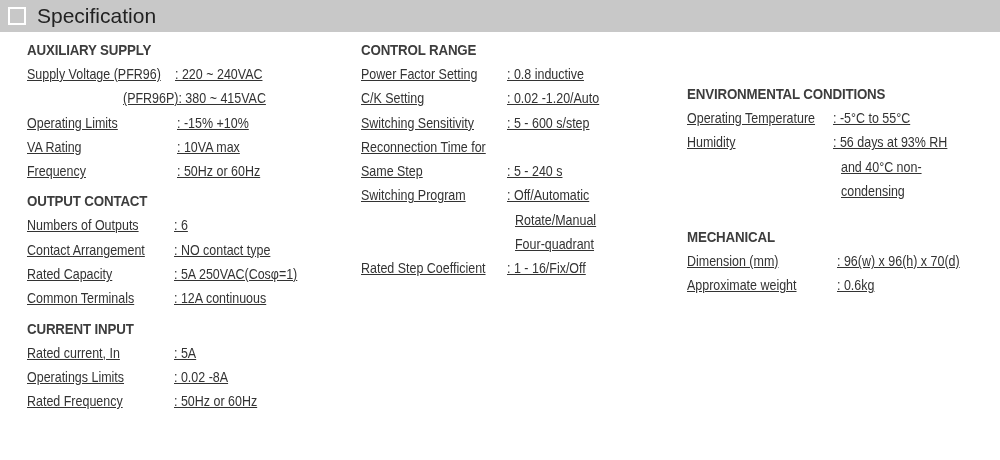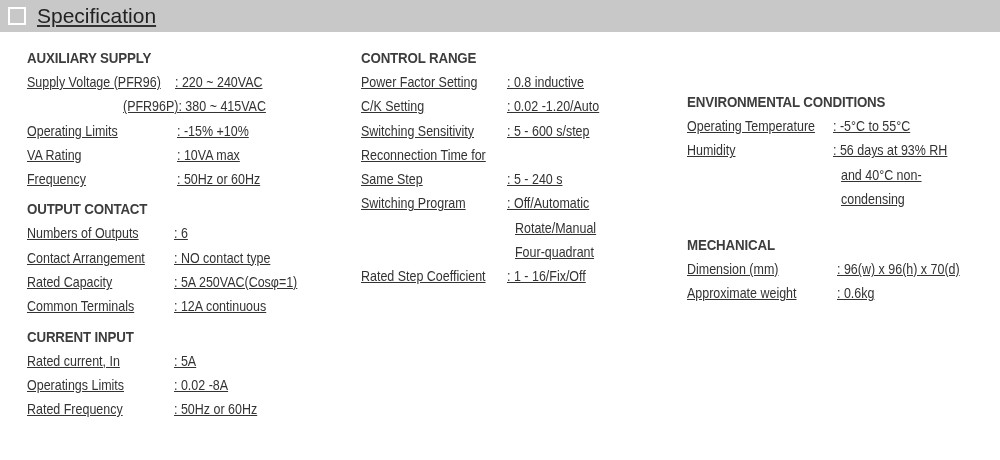--- a/index.html
+++ b/index.html
@@ -2,29 +2,29 @@
 <html><head>
   <meta charset="utf-8">
   <style>
     html, body { margin: 0; padding: 0; }
     body {
       width: 1000px; height: 460px; background: #ffffff; overflow: hidden;
       font-family: "Liberation Sans", sans-serif; color: #333333; position: relative;
     }
     .header {
       position: absolute; left: 0; top: 0; width: 1000px; height: 32px;
-      background: #c8c8c8; display: flex; align-items: center; text-decoration: underline;
+      background: #c8c8c8; display: flex; align-items: center;
     }
     .header .box {
       width: 18px; height: 18px; border: 2px solid #ffffff; margin-left: 8px; box-sizing: border-box;
     }
     .header .title {
       margin-left: 11px; font-size: 21px; color: #222222; letter-spacing: 0px;
     }
-    .col { position: absolute; top: 46px; }
+    .col { position: absolute; top: 38px; }
     .col1 { left: 27px; width: 320px; }
     .col2 { left: 361px; width: 310px; }
     .col3 { left: 687px; width: 310px; margin-top: 44px; }
     .section { margin-bottom: 6px; }
     .section-title {
       font-family: "Liberation Sans", sans-serif; font-weight: bold; font-size: 15.5px;
       color: #3d3d3d; height: 24px; line-height: 24px; transform: scaleX(0.86); transform-origin: left center;
       white-space: nowrap; letter-spacing: -0.2px;
     }
     .row { display: flex; font-size: 14.5px; line-height: 24.3px; white-space: nowrap; text-decoration: underline; }

